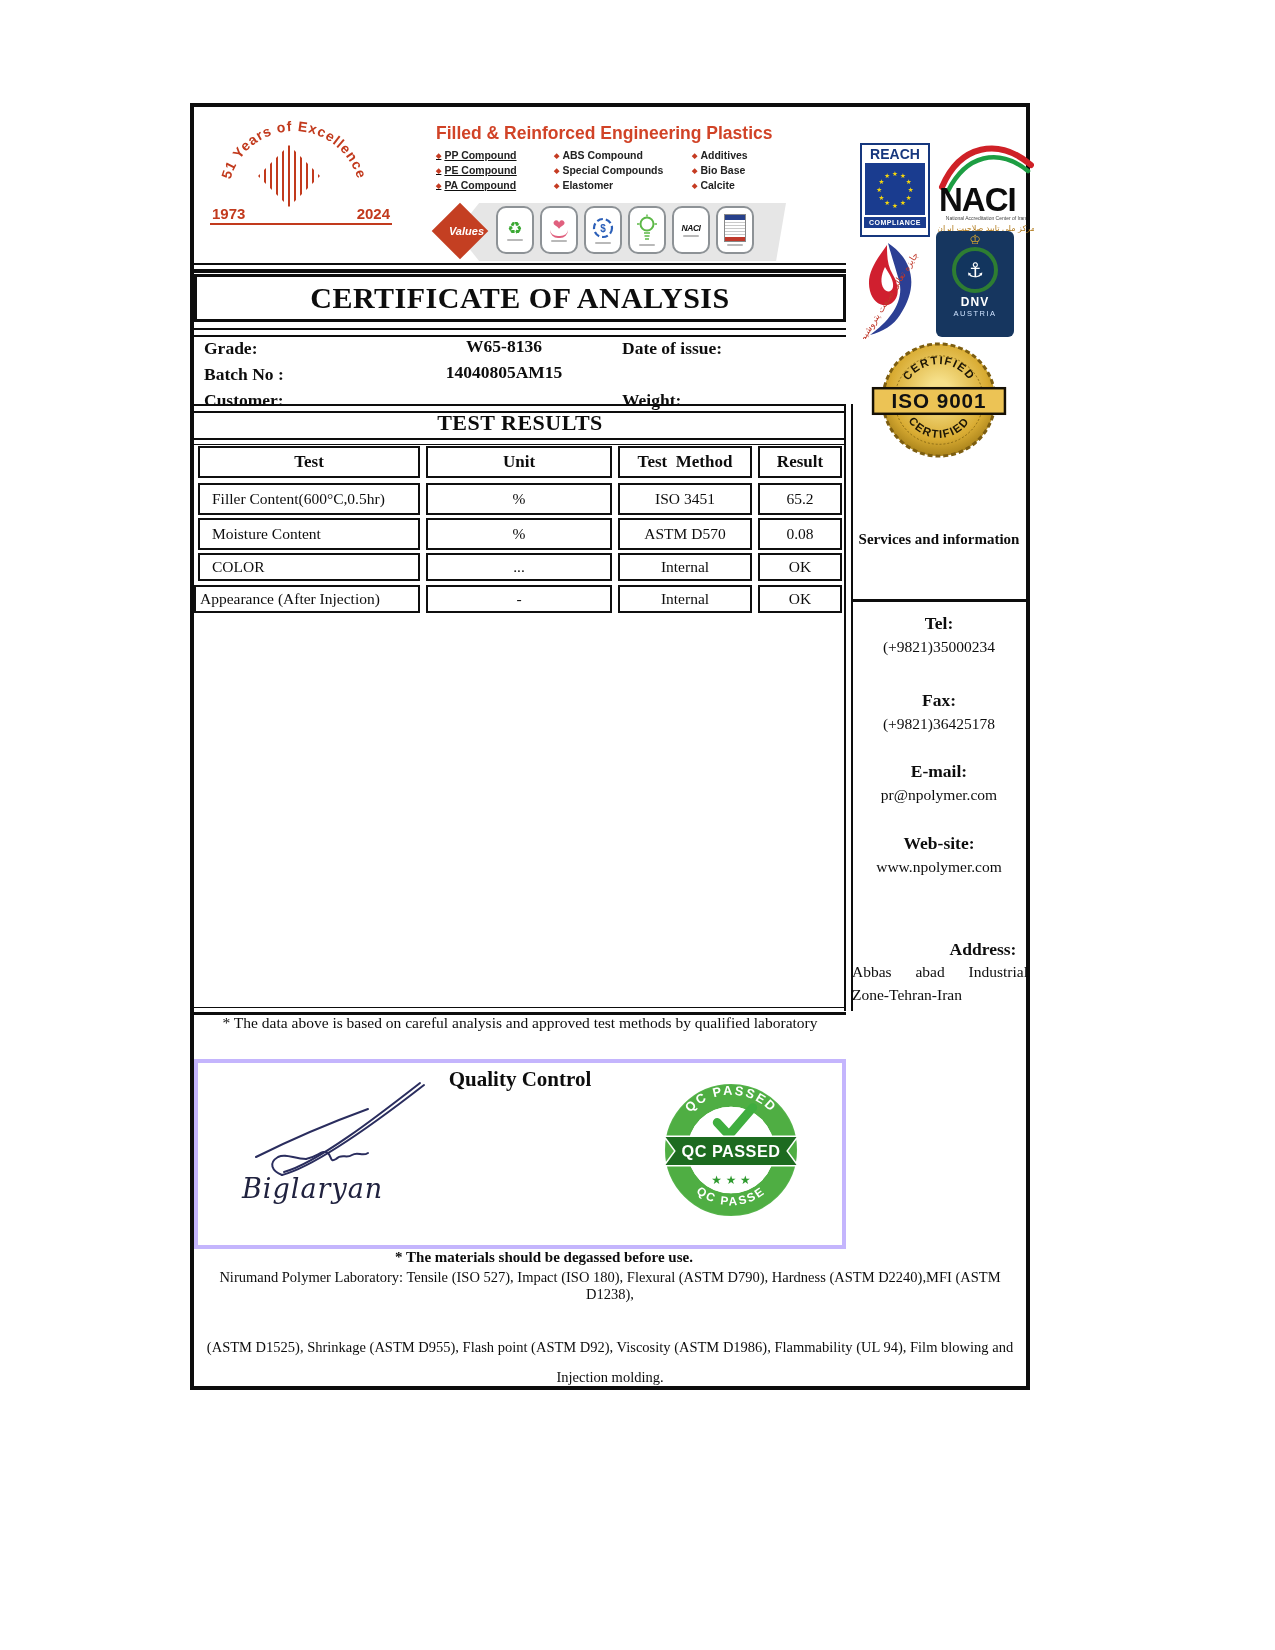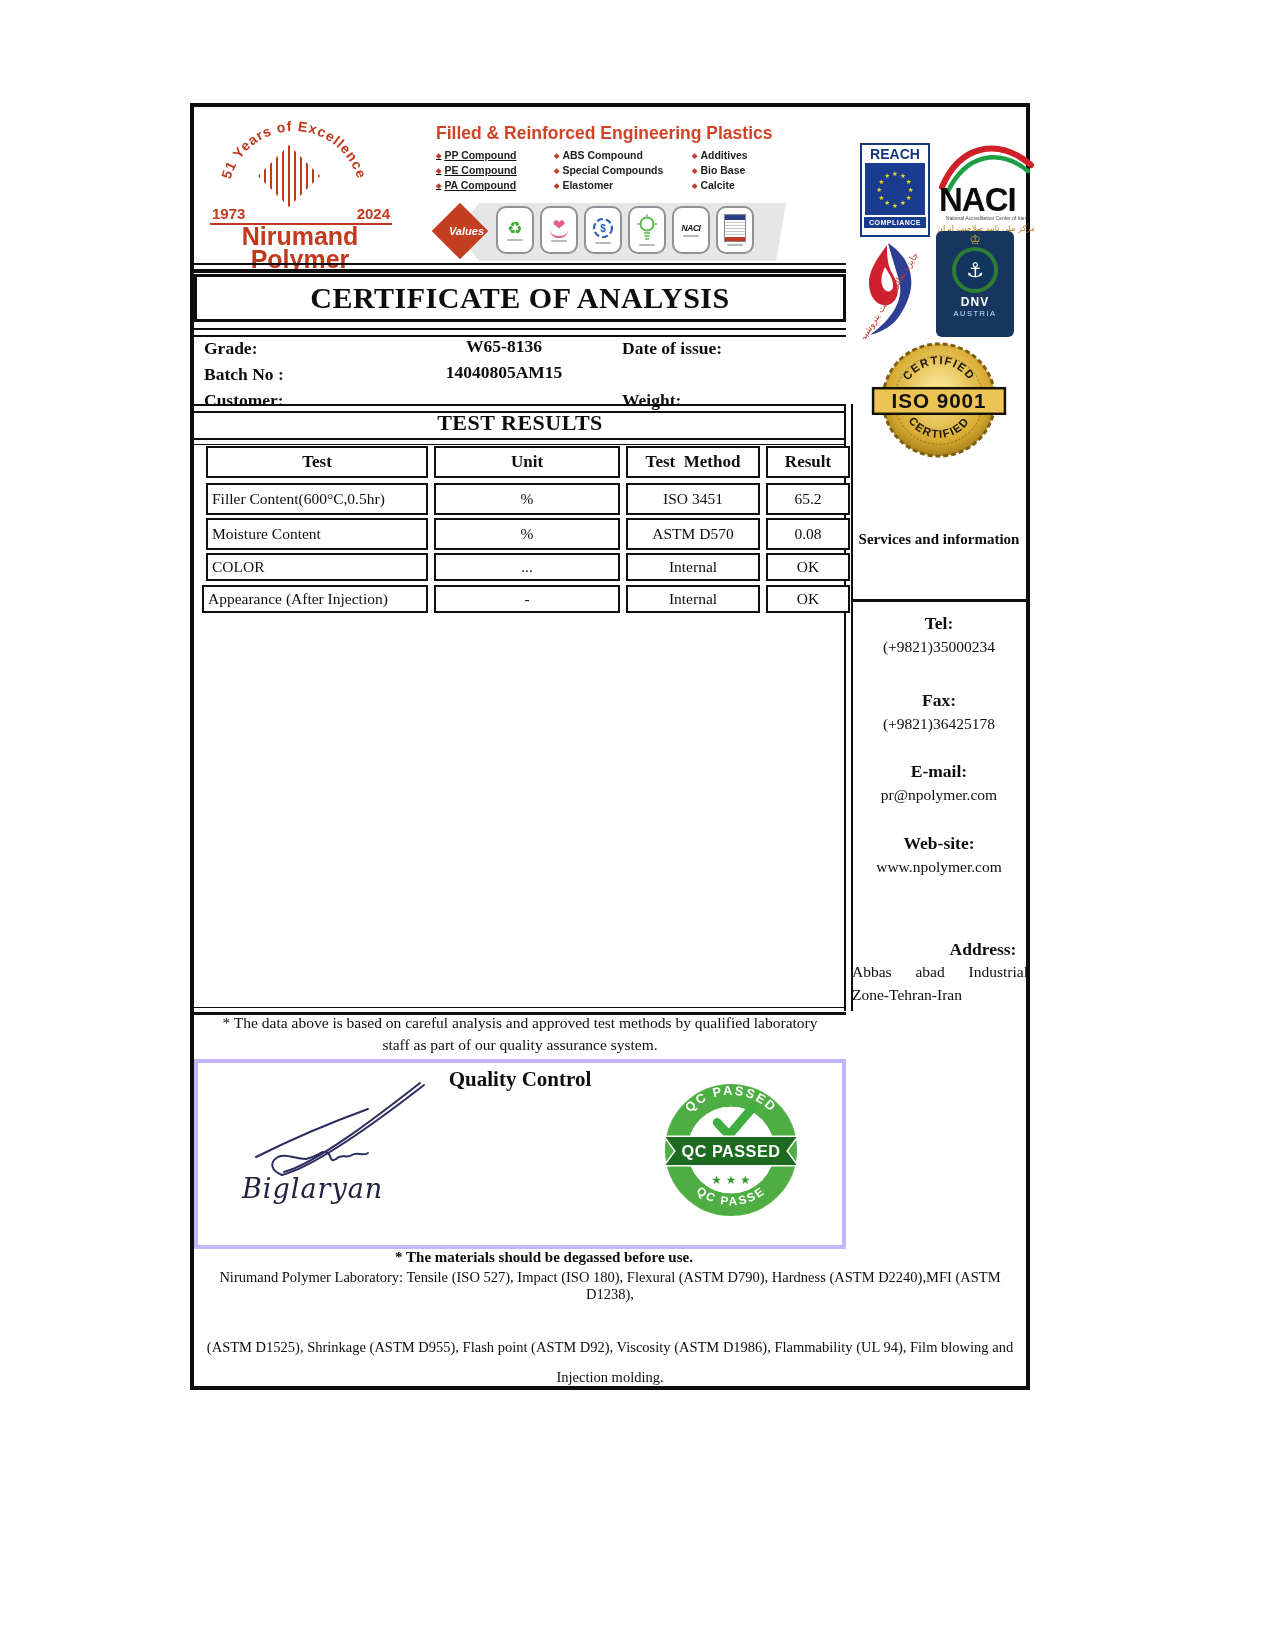--- a/index.html
+++ b/index.html
@@ -71,27 +71,27 @@
   .coa-box{left:0;top:167px;width:652px;height:48px;border:3px solid #0d0d0d;box-sizing:border-box;
      display:flex;align-items:center;justify-content:center;font-size:30px;font-weight:700;letter-spacing:0.5px;}
   .line-b{left:0;top:221px;width:652px;height:5px;border-top:2px solid #0d0d0d;border-bottom:2px solid #0d0d0d;}
   .info-label{font-weight:700;font-size:17.5px;}
   .info-value{font-weight:700;font-size:17.5px;text-align:center;}
   .line-c{left:0;top:297px;width:652px;height:5px;border-top:2px solid #0d0d0d;border-bottom:2px solid #0d0d0d;}
   .tr-title{left:0;top:303px;width:652px;text-align:center;font-size:22px;font-weight:700;letter-spacing:0.5px;}
   .line-d{left:0;top:331px;width:652px;height:4px;border-top:2px solid #0d0d0d;border-bottom:1px solid #0d0d0d;}
   .vline{left:650px;top:297px;width:5px;height:607px;border-left:2px solid #0d0d0d;border-right:2px solid #0d0d0d;}
 
-  .trow{left:8px;width:652px;}
+  .trow{left:0;width:652px;}
   .tcell{position:absolute;border:2px solid #0f0f0f;background:#fff;box-sizing:border-box;
      display:flex;align-items:center;justify-content:center;font-size:15.5px;}
   .thead .tcell{font-weight:700;font-size:17px;white-space:pre;}
   .c1{left:4px;width:222px;} .c2{left:232px;width:186px;} .c3{left:424px;width:134px;} .c4{left:564px;width:84px;}
   .row4 .c1{left:0;width:226px;}
-  .cell-left{justify-content:flex-start;padding-left:4px;}
+  .cell-left{justify-content:flex-start;padding-left:12px;}
 
   .line-e{left:0;top:900px;width:652px;height:4px;border-top:1px solid #0d0d0d;border-bottom:3px solid #0d0d0d;}
   .fnote{left:0;width:652px;text-align:center;font-size:15.5px;}
 
   .qc-box{left:0;top:952px;width:652px;height:190px;border:4px solid #c4b5fd;box-sizing:border-box;}
   .qc-title{left:0;top:4px;width:100%;text-align:center;font-size:21px;font-weight:700;}
   .sig-svg{left:30px;top:16px;width:210px;height:100px;}
   .sig-name{left:44px;top:110px;font-style:italic;font-family:"DejaVu Serif",serif;
      font-size:27px;color:#20223f;letter-spacing:1px;}
   .stamp{left:464px;top:18px;width:138px;height:138px;}
@@ -119,24 +119,20 @@
             <path id="arcp" d="M 14,82 A 66,66 0 0 1 146,82"></path>
           </defs>
         <text font-family="Liberation Sans, sans-serif" font-size="14" font-weight="700" fill="#c23a1d" letter-spacing="1">
           <textPath href="#arcp" startOffset="50%" text-anchor="middle">51 Years of Excellence</textPath>
         </text>
       </svg>
       <div class="abs diamond"></div>
       <div class="abs years">
         <span>1973</span>
         <span>2024</span>
-      </div>
-      <div class="abs bname">
-        <div>Nirumand</div>
-        <div>Polymer</div>
       </div>
     </div>
 
     <div class="abs banner">
       <div class="banner-title">Filled &amp; Reinforced Engineering Plastics</div>
       <div class="banner-cols">
         <ul class="bcol bcol1">
           <li>
               <span class="bdia">◆</span>
               <span>PP Compound</span>
@@ -336,21 +332,20 @@
     </div>
     <div class="abs trow row4" style="top:478px;height:28px;">
       <div class="tcell c1 cell-left" style="height:28px;padding-left:4px;">Appearance (After Injection)</div>
       <div class="tcell c2" style="height:28px;">-</div>
       <div class="tcell c3" style="height:28px;">Internal</div>
       <div class="tcell c4" style="height:28px;">OK</div>
     </div>
 
     <div class="abs line-e"></div>
     <div class="abs fnote" style="top:907px;">* The data  above is based on careful analysis and approved test methods by qualified laboratory</div>
-    <div class="abs fnote" style="top:929px;">staff as part of our quality assurance system.</div>
 
     <div class="abs qc-box">
       <div class="abs qc-title">Quality Control</div>
       <svg class="abs sig-svg" viewBox="0 0 210 100">
         <g fill="none" stroke="#2a2d5e" stroke-width="2" stroke-linecap="round">
           <path d="M 196,6 C 160,34 92,86 54,96"></path>
           <path d="M 192,4 C 156,32 90,84 56,93"></path>
           <path d="M 54,96 C 44,92 40,84 50,78 C 58,74 66,80 78,80"></path>
           <path d="M 78,80 C 90,78 94,70 100,74 C 104,78 102,84 108,80 C 114,74 118,80 124,76 C 130,72 134,78 140,74"></path>
           <path d="M 28,78 C 52,66 96,46 140,30"></path>

